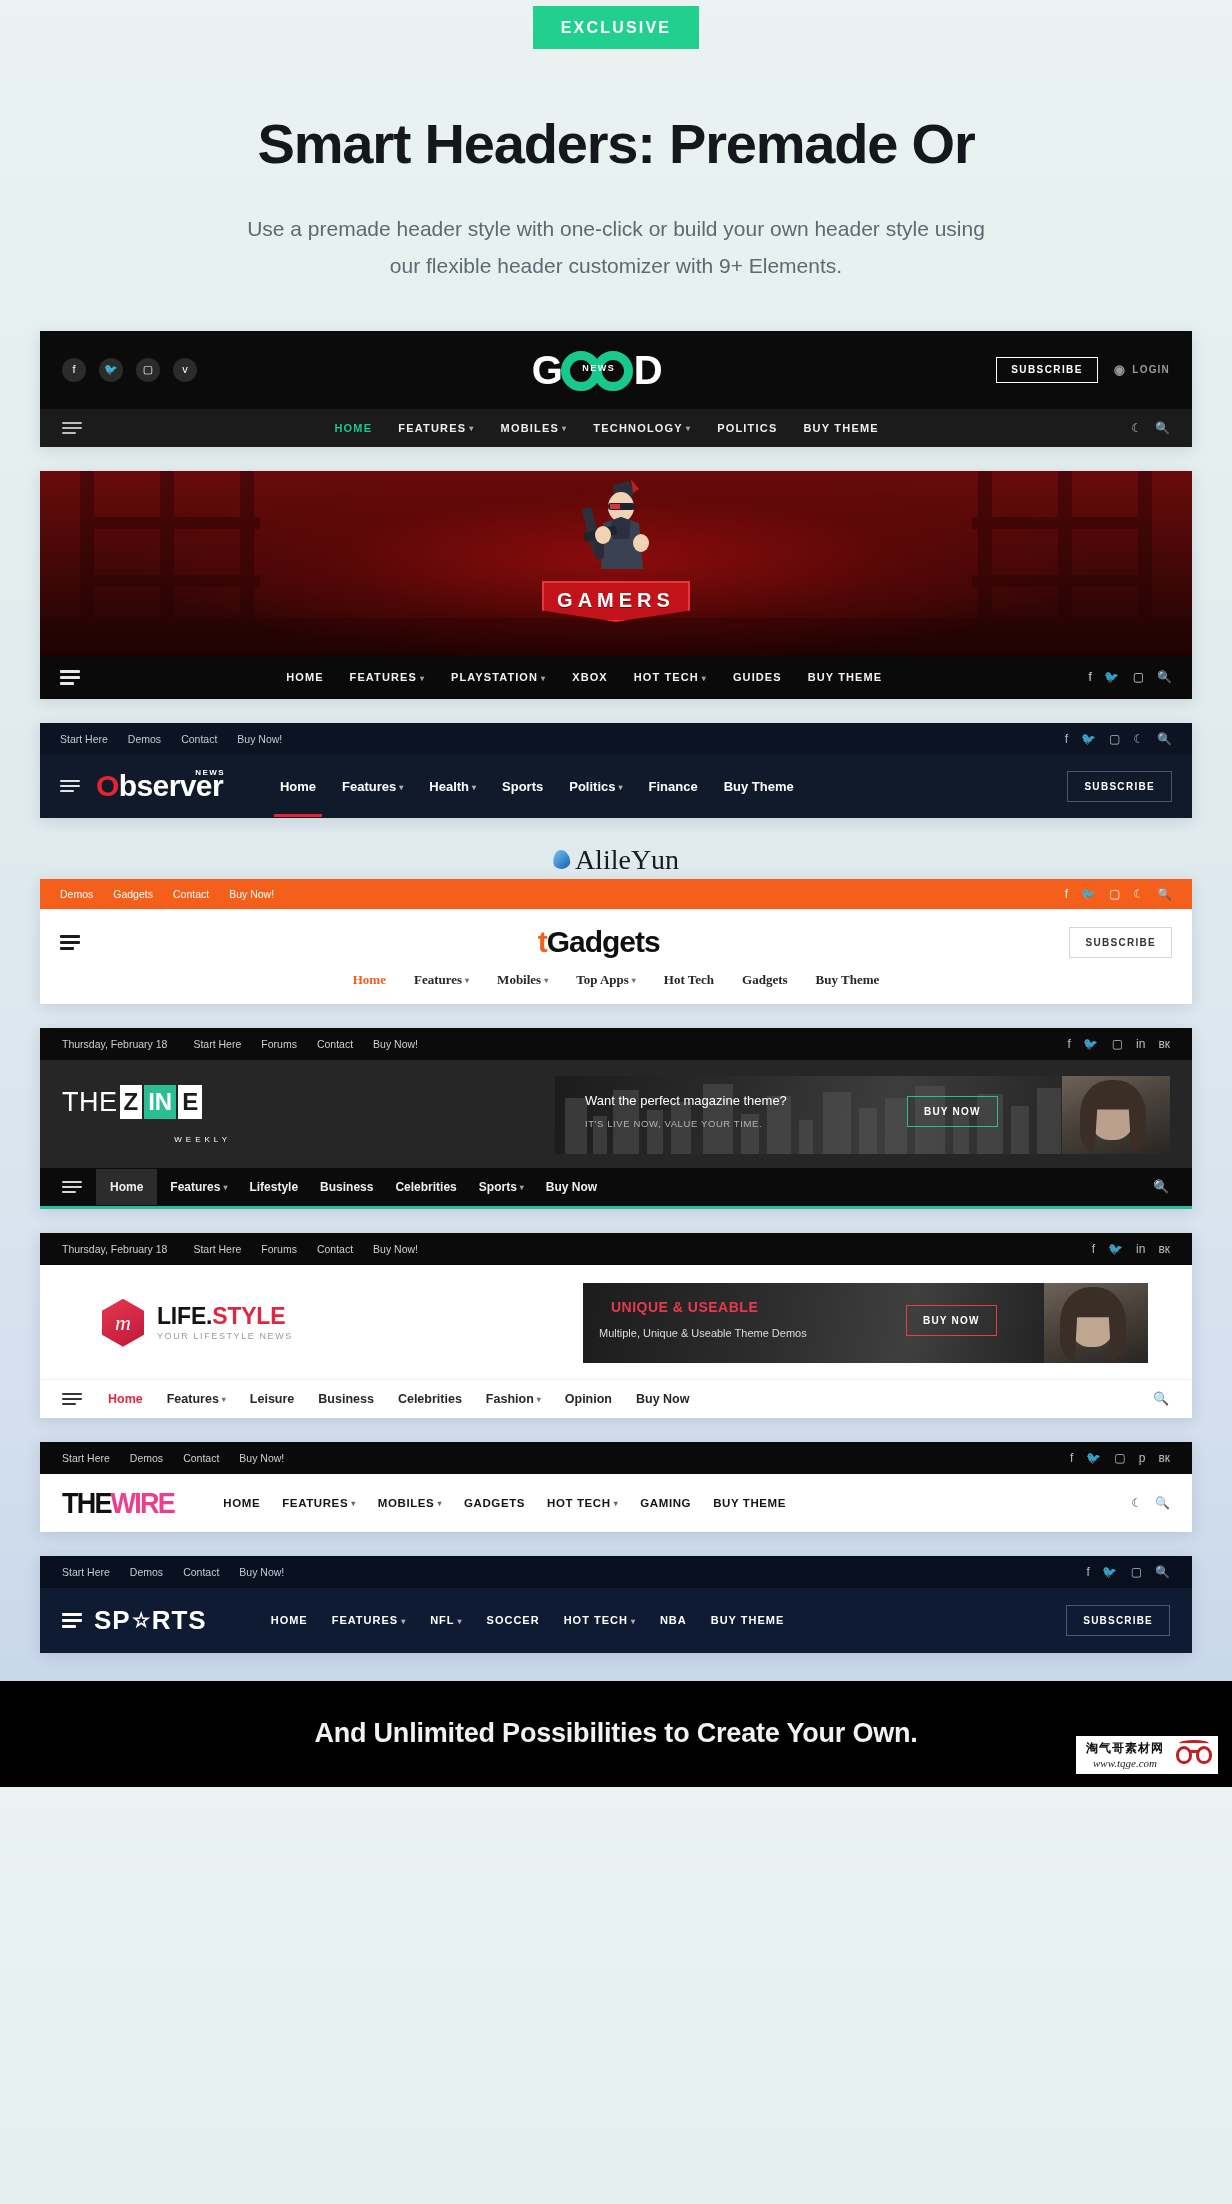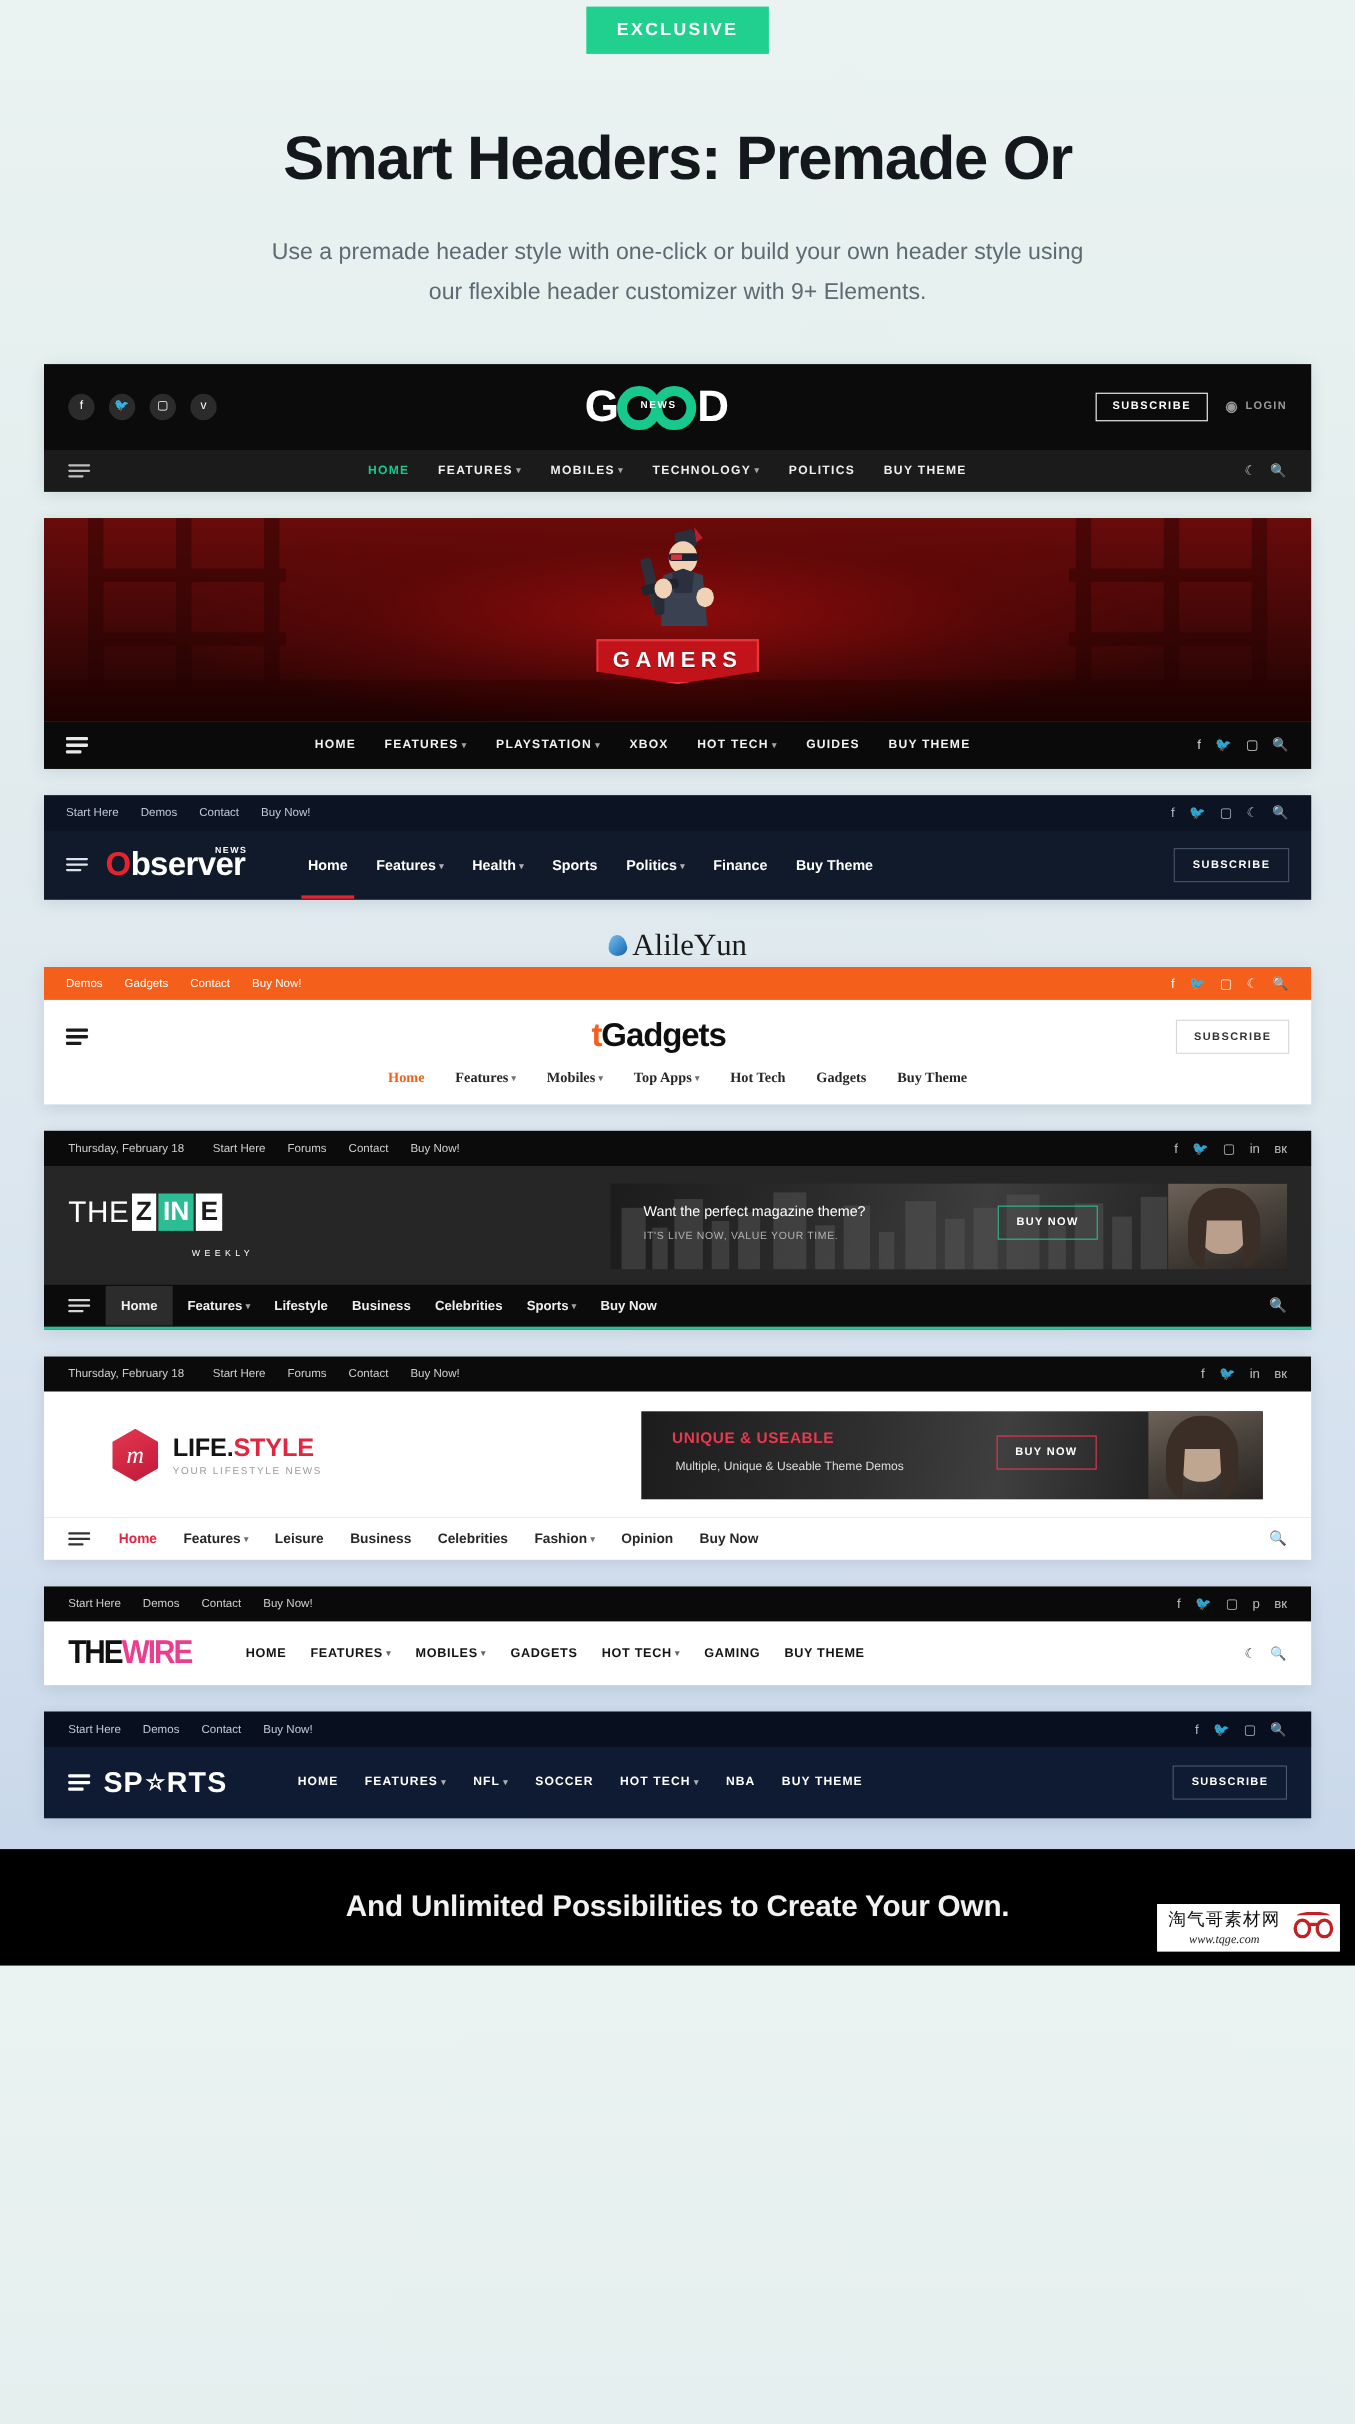--- a/index.html
+++ b/index.html
@@ -171,21 +171,21 @@
   .hex { width: 42px; height: 48px; background: linear-gradient(150deg, #e2384f 0%, #c2183a 100%);
     clip-path: polygon(50% 0,100% 25%,100% 75%,50% 100%,0 75%,0 25%);
     display: flex; align-items: center; justify-content: center; }
   .hex span { color: #fff; font-family: "Liberation Serif", serif; font-style: italic; font-size: 22px; }
   .life-name { font-size: 23px; font-weight: 800; color: #141414; letter-spacing: -.2px; line-height: 1.05; }
   .life-name .r { color: #e0273f; }
   .life-tag { font-size: 9px; letter-spacing: 1.6px; color: #9a9a9a; margin-top: 3px; }
   .banner2 { width: 565px; height: 80px; position: relative; overflow: hidden;
     background: linear-gradient(100deg, #1c1c1c 0%, #2e2e2e 35%, #3f3f3f 58%, #262626 80%, #191919 100%); }
   .banner2 .bt { position: absolute; left: 28px; top: 16px; color: #e8394f; font-size: 14px; font-weight: 700; letter-spacing: .5px; }
-  .banner2 .bs { position: absolute; left: 31px; top: 44px; color: #ddd; font-size: 11px; }
+  .banner2 .bs { position: absolute; left: 16px; top: 44px; color: #ddd; font-size: 11px; }
   .banner2 .bbtn { position: absolute; left: 323px; top: 22px; border: 1px solid #e8394f; color: #fff; font-size: 10px; font-weight: 700; letter-spacing: 1.2px; padding: 9px 16px; }
   .banner2 .girl { position: absolute; right: 0; top: 0; width: 104px; height: 80px;
     background: linear-gradient(160deg, #6d6258 0%, #4a433c 45%, #2a2522 100%); }
   .banner2 .girl::before { content: ""; position: absolute; left: 26px; top: 12px; width: 44px; height: 52px; border-radius: 48% 48% 42% 42%; background: #bfa691; }
   .banner2 .girl::after { content: ""; position: absolute; left: 16px; top: 4px; width: 66px; height: 76px; border-radius: 46% 46% 30% 30%; background: #3a2e26; clip-path: polygon(0 0,100% 0,100% 100%,78% 100%,74% 40%,26% 40%,22% 100%,0 100%); }
   .life-nav { border-top: 1px solid #ececec; padding: 12px 22px; }
   .life-nav a { color: #272727; font-size: 12.5px; font-weight: 600; margin: 0 12px; }
   .life-nav a.on { color: #e0273f; }
 
   
@@ -209,21 +209,21 @@
   .star::after { content: ""; position: absolute; left: 5px; top: 5px; width: 9px; height: 9px; background: #0f1a33;
     clip-path: polygon(50% 0,61% 35%,98% 35%,68% 57%,79% 91%,50% 70%,21% 91%,32% 57%,2% 35%,39% 35%); }
   .sports-nav a { color: #fff; font-size: 11px; font-weight: 700; letter-spacing: 1px; margin: 0 12px; }
   .sports-sub { border: 1px solid #4d5770; color: #fff; padding: 9px 16px; font-size: 10px; letter-spacing: 1.2px; font-weight: 700; }
 
   
   .footer { background: #000; height: 106px; position: relative; display: flex; align-items: center; justify-content: center; margin-top: 28px; }
   .footer h2 { color: #f2f2f2; font-size: 27px; font-weight: 700; letter-spacing: -.2px; }
   .stamp { position: absolute; right: 14px; bottom: 13px; display: flex; align-items: stretch; border: 2px solid #fff; background: #fff; }
   .stamp-l { padding: 4px 8px 3px; text-align: center; }
-  .stamp-cn { font-size: 16px; font-weight: 400; color: #0d0d0d; letter-spacing: 1px; line-height: 1.15; }
+  .stamp-cn { font-size: 12px; font-weight: 700; color: #0d0d0d; letter-spacing: 1px; line-height: 1.15; }
   .stamp-url { font-family: "Liberation Serif", serif; font-style: italic; font-size: 11px; color: #1a1a1a; margin-top: 1px; }
   .stamp-r { width: 44px; background: #fff; display: flex; align-items: center; justify-content: center; }
   .glasses { position: relative; width: 36px; height: 22px; }
   .glasses i { position: absolute; top: 2px; width: 16px; height: 18px; border: 3px solid #c32025; border-radius: 50% 50% 46% 46%; background: #fff; }
   .glasses i:nth-child(1) { left: 0; }
   .glasses i:nth-child(2) { right: 0; }
   .glasses u { position: absolute; left: 14px; top: 6px; width: 8px; height: 3px; background: #c32025; }
   .glasses s { position: absolute; left: 3px; top: -4px; width: 30px; height: 7px; border-top: 3px solid #c32025; border-radius: 50% 50% 0 0; }
 </style>
 </head>

